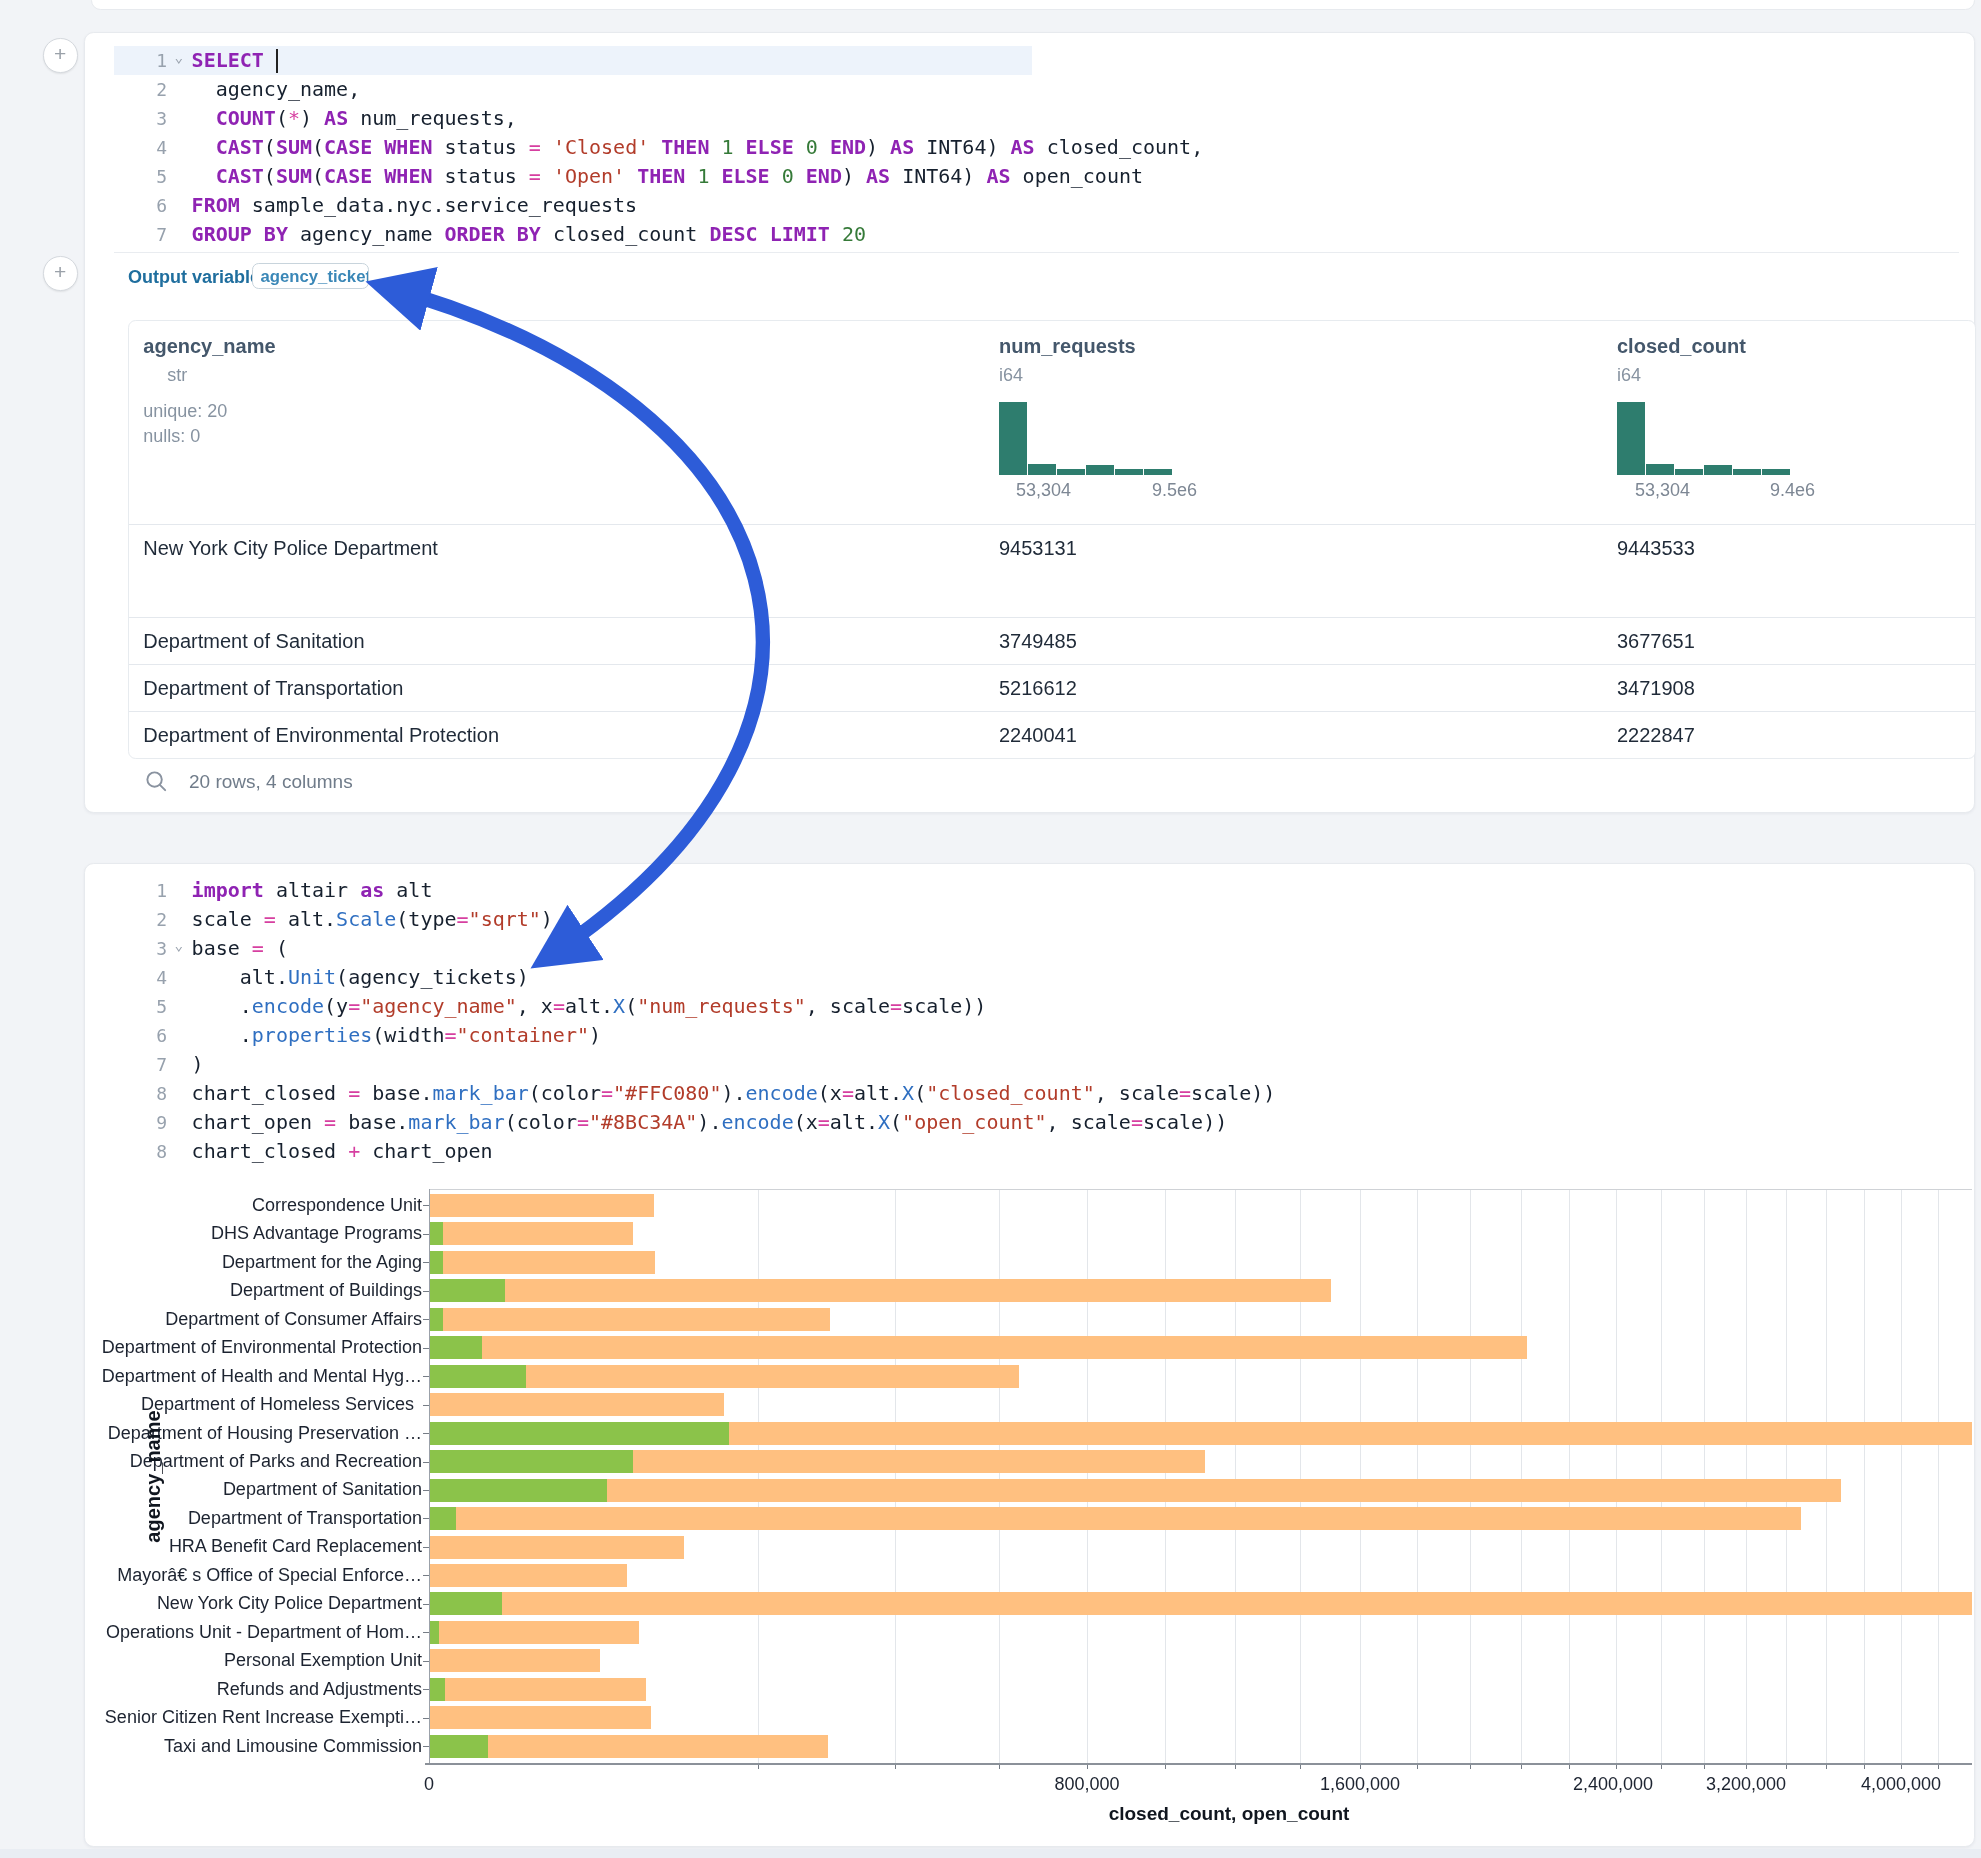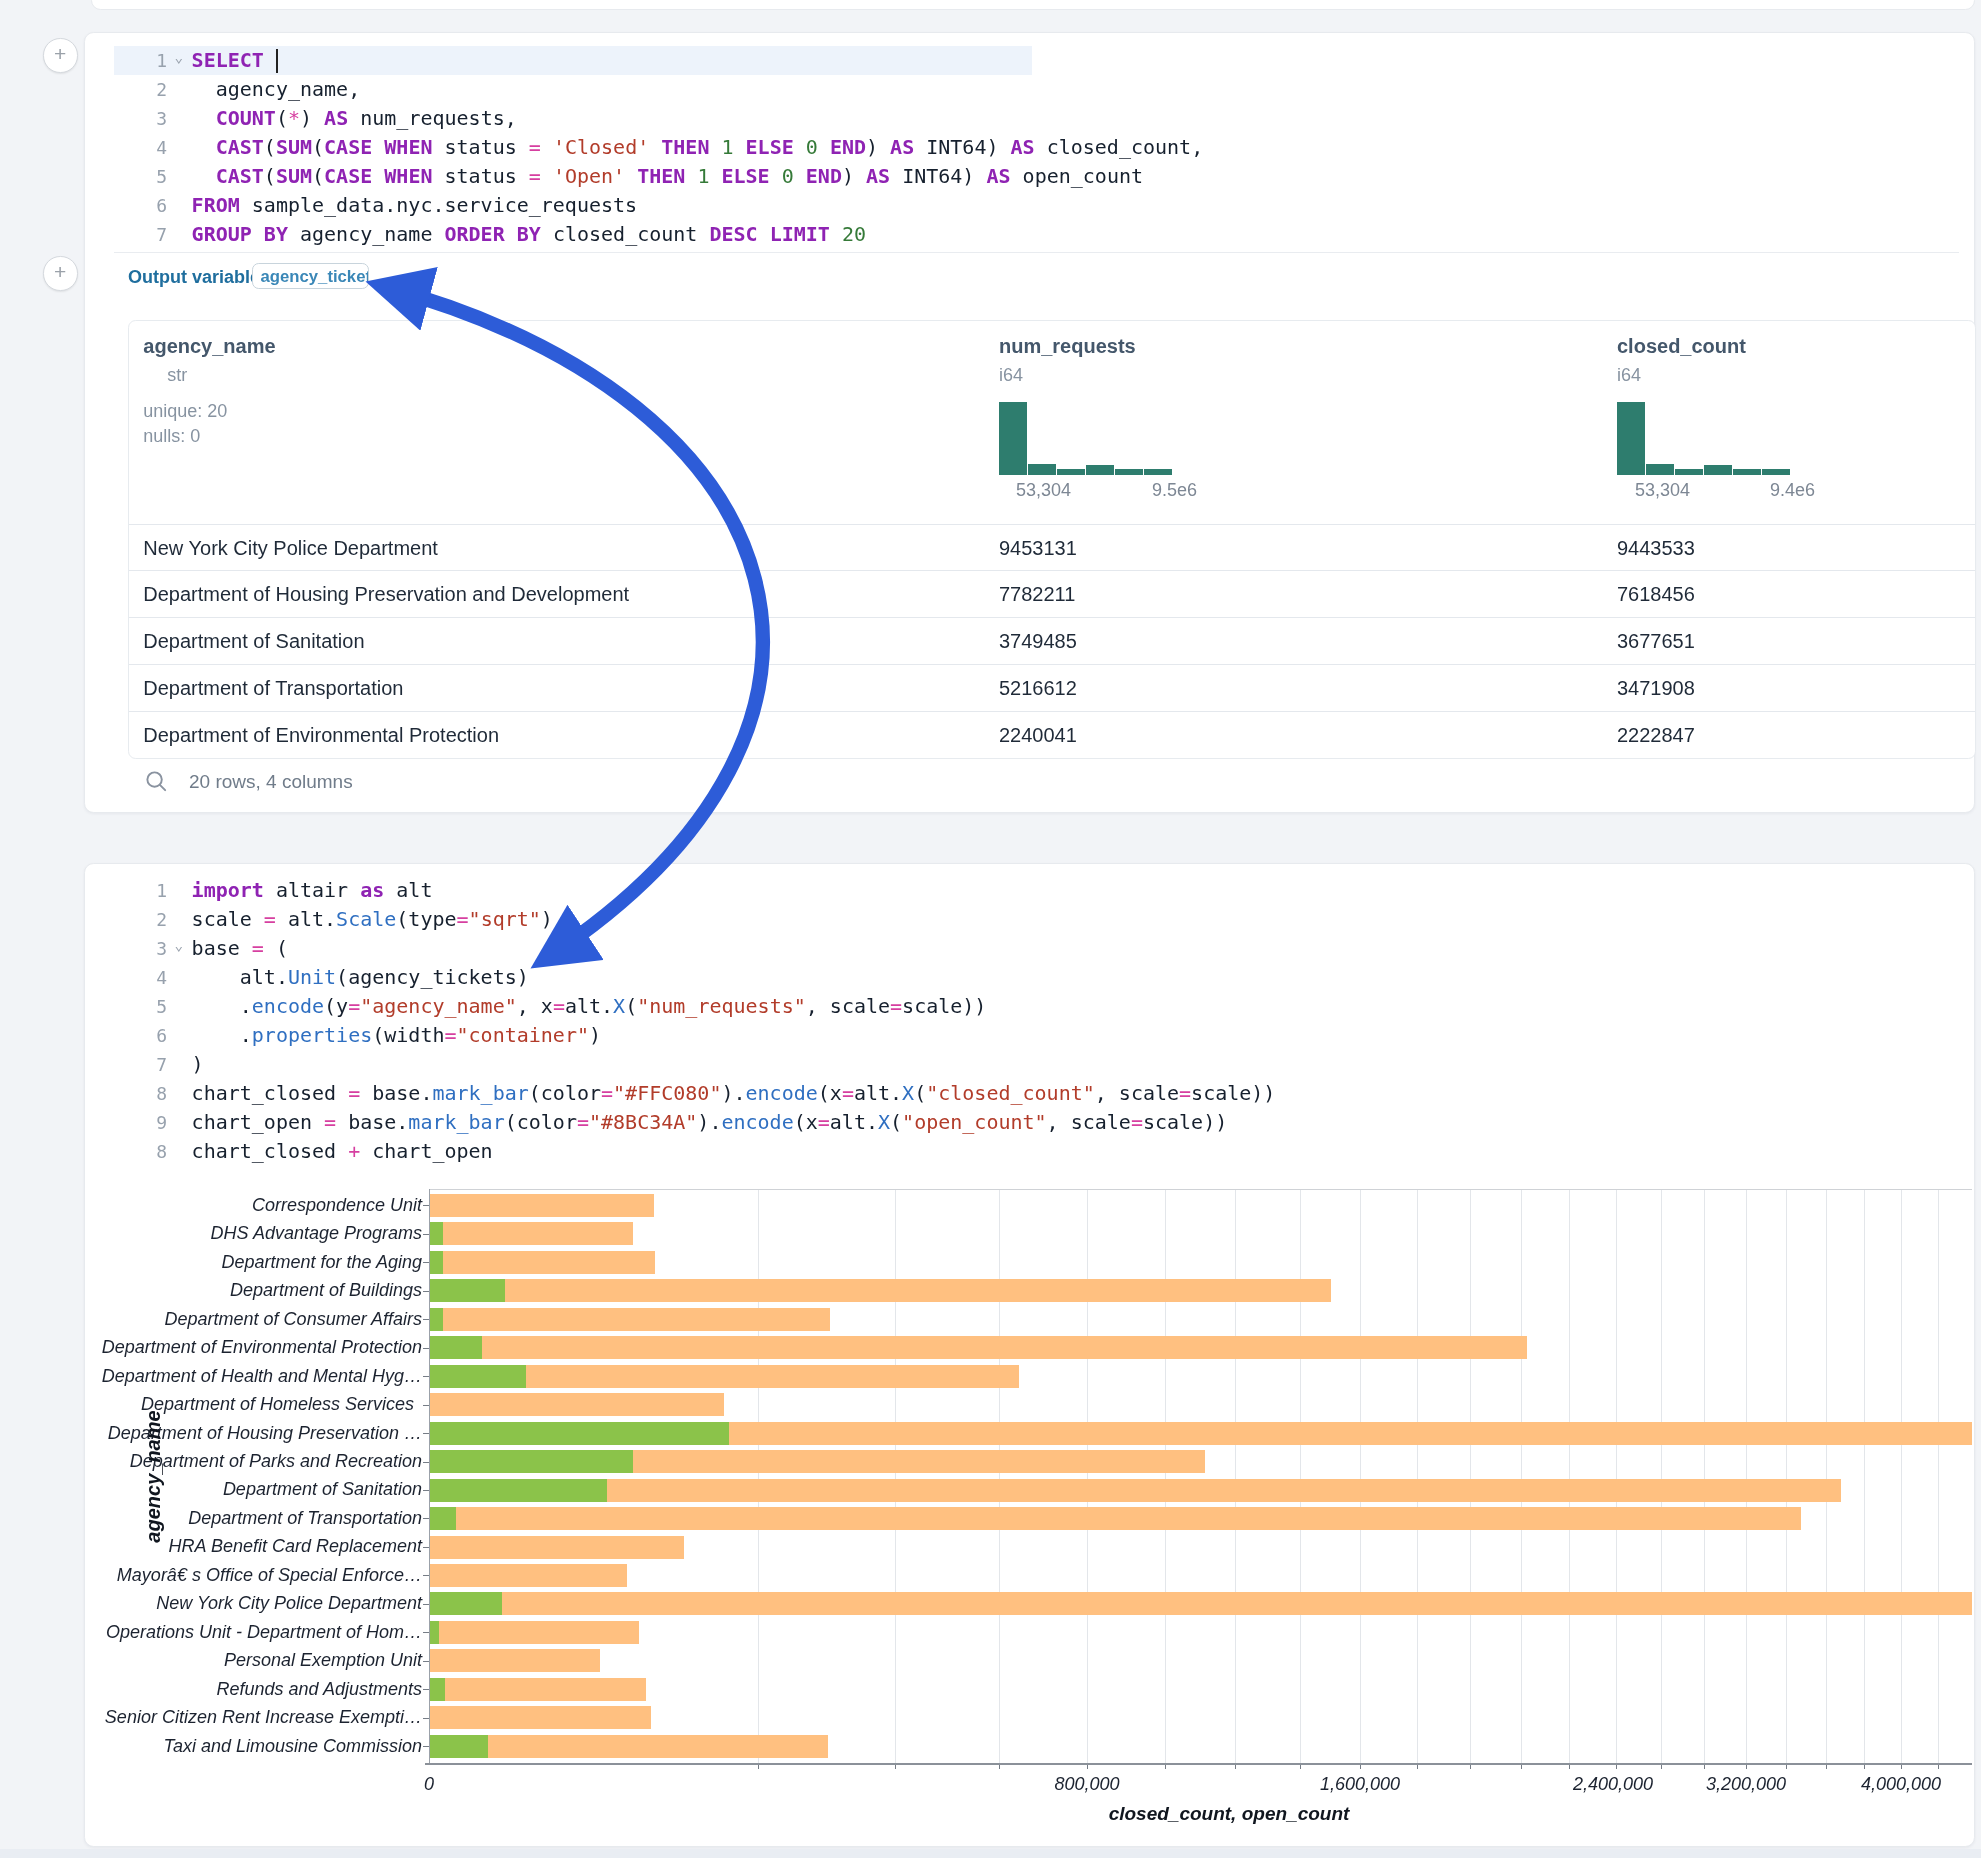--- a/index.html
+++ b/index.html
@@ -109,25 +109,20 @@
           <div class="bin" style="height: 5.7px; background: rgb(46, 125, 110);"></div>
           <div class="bin" style="height: 5.7px; background: rgb(46, 125, 110);"></div>
         </div>
         <div class="hist-lab" style="left: 1506px; top: 159px;">53,304</div>
         <div class="hist-lab" style="left: 1641px; top: 159px;">9.4e6</div>
         <div class="trow" style="top: 203px;">
           <div class="tcell" style="left: 14.3px;">New York City Police Department</div>
           <div class="tcell" style="left: 870px;">9453131</div>
           <div class="tcell" style="left: 1488px;">9443533</div>
         </div>
-        <div class="trow" style="top: 249px;">
-          <div class="tcell" style="left: 14.3px;">Department of Housing Preservation and Development</div>
-          <div class="tcell" style="left: 870px;">7782211</div>
-          <div class="tcell" style="left: 1488px;">7618456</div>
-        </div>
         <div class="trow" style="top: 296px;">
           <div class="tcell" style="left: 14.3px;">Department of Sanitation</div>
           <div class="tcell" style="left: 870px;">3749485</div>
           <div class="tcell" style="left: 1488px;">3677651</div>
         </div>
         <div class="trow" style="top: 343px;">
           <div class="tcell" style="left: 14.3px;">Department of Transportation</div>
           <div class="tcell" style="left: 870px;">5216612</div>
           <div class="tcell" style="left: 1488px;">3471908</div>
         </div>
@@ -153,21 +148,21 @@
         <div class="code-line"><span class="ln">2</span><span class="nochev"></span><span class="tok-t">scale </span><span class="tok-o">=</span><span class="tok-t"> alt.</span><span class="tok-f">Scale</span><span class="tok-t">(type</span><span class="tok-o">=</span><span class="tok-s">"sqrt"</span><span class="tok-t">)</span></div>
         <div class="code-line"><span class="ln">3</span><span class="chev">⌄</span><span class="tok-t">base </span><span class="tok-o">=</span><span class="tok-t"> (</span></div>
         <div class="code-line"><span class="ln">4</span><span class="nochev"></span><span class="tok-t">    alt.</span><span class="tok-f">Unit</span><span class="tok-t">(agency_tickets)</span></div>
         <div class="code-line"><span class="ln">5</span><span class="nochev"></span><span class="tok-t">    .</span><span class="tok-f">encode</span><span class="tok-t">(y</span><span class="tok-o">=</span><span class="tok-s">"agency_name"</span><span class="tok-t">, x</span><span class="tok-o">=</span><span class="tok-t">alt.</span><span class="tok-f">X</span><span class="tok-t">(</span><span class="tok-s">"num_requests"</span><span class="tok-t">, scale</span><span class="tok-o">=</span><span class="tok-t">scale))</span></div>
         <div class="code-line"><span class="ln">6</span><span class="nochev"></span><span class="tok-t">    .</span><span class="tok-f">properties</span><span class="tok-t">(width</span><span class="tok-o">=</span><span class="tok-s">"container"</span><span class="tok-t">)</span></div>
         <div class="code-line"><span class="ln">7</span><span class="nochev"></span><span class="tok-t">)</span></div>
         <div class="code-line"><span class="ln">8</span><span class="nochev"></span><span class="tok-t">chart_closed </span><span class="tok-o">=</span><span class="tok-t"> base.</span><span class="tok-f">mark_bar</span><span class="tok-t">(color</span><span class="tok-o">=</span><span class="tok-s">"#FFC080"</span><span class="tok-t">).</span><span class="tok-f">encode</span><span class="tok-t">(x</span><span class="tok-o">=</span><span class="tok-t">alt.</span><span class="tok-f">X</span><span class="tok-t">(</span><span class="tok-s">"closed_count"</span><span class="tok-t">, scale</span><span class="tok-o">=</span><span class="tok-t">scale))</span></div>
         <div class="code-line"><span class="ln">9</span><span class="nochev"></span><span class="tok-t">chart_open </span><span class="tok-o">=</span><span class="tok-t"> base.</span><span class="tok-f">mark_bar</span><span class="tok-t">(color</span><span class="tok-o">=</span><span class="tok-s">"#8BC34A"</span><span class="tok-t">).</span><span class="tok-f">encode</span><span class="tok-t">(x</span><span class="tok-o">=</span><span class="tok-t">alt.</span><span class="tok-f">X</span><span class="tok-t">(</span><span class="tok-s">"open_count"</span><span class="tok-t">, scale</span><span class="tok-o">=</span><span class="tok-t">scale))</span></div>
         <div class="code-line"><span class="ln">8</span><span class="nochev"></span><span class="tok-t">chart_closed </span><span class="tok-o">+</span><span class="tok-t"> chart_open</span></div>
       </div>
-    <div id="chart" style="position:absolute;left:0;top:0;width:1889px;height:982px;font-style:italic;">
+    <div id="chart" style="position:absolute;left:0;top:0;width:1889px;height:982px;">
         <div class="gridv" style="left: 673px; top: 325px; height: 574px;"></div>
         <div class="xtick" style="left: 673px; top: 899px;"></div>
         <div class="gridv" style="left: 810px; top: 325px; height: 574px;"></div>
         <div class="xtick" style="left: 810px; top: 899px;"></div>
         <div class="gridv" style="left: 914px; top: 325px; height: 574px;"></div>
         <div class="xtick" style="left: 914px; top: 899px;"></div>
         <div class="gridv" style="left: 1002px; top: 325px; height: 574px;"></div>
         <div class="xtick" style="left: 1002px; top: 899px;"></div>
         <div class="gridv" style="left: 1080px; top: 325px; height: 574px;"></div>
         <div class="xtick" style="left: 1080px; top: 899px;"></div>

